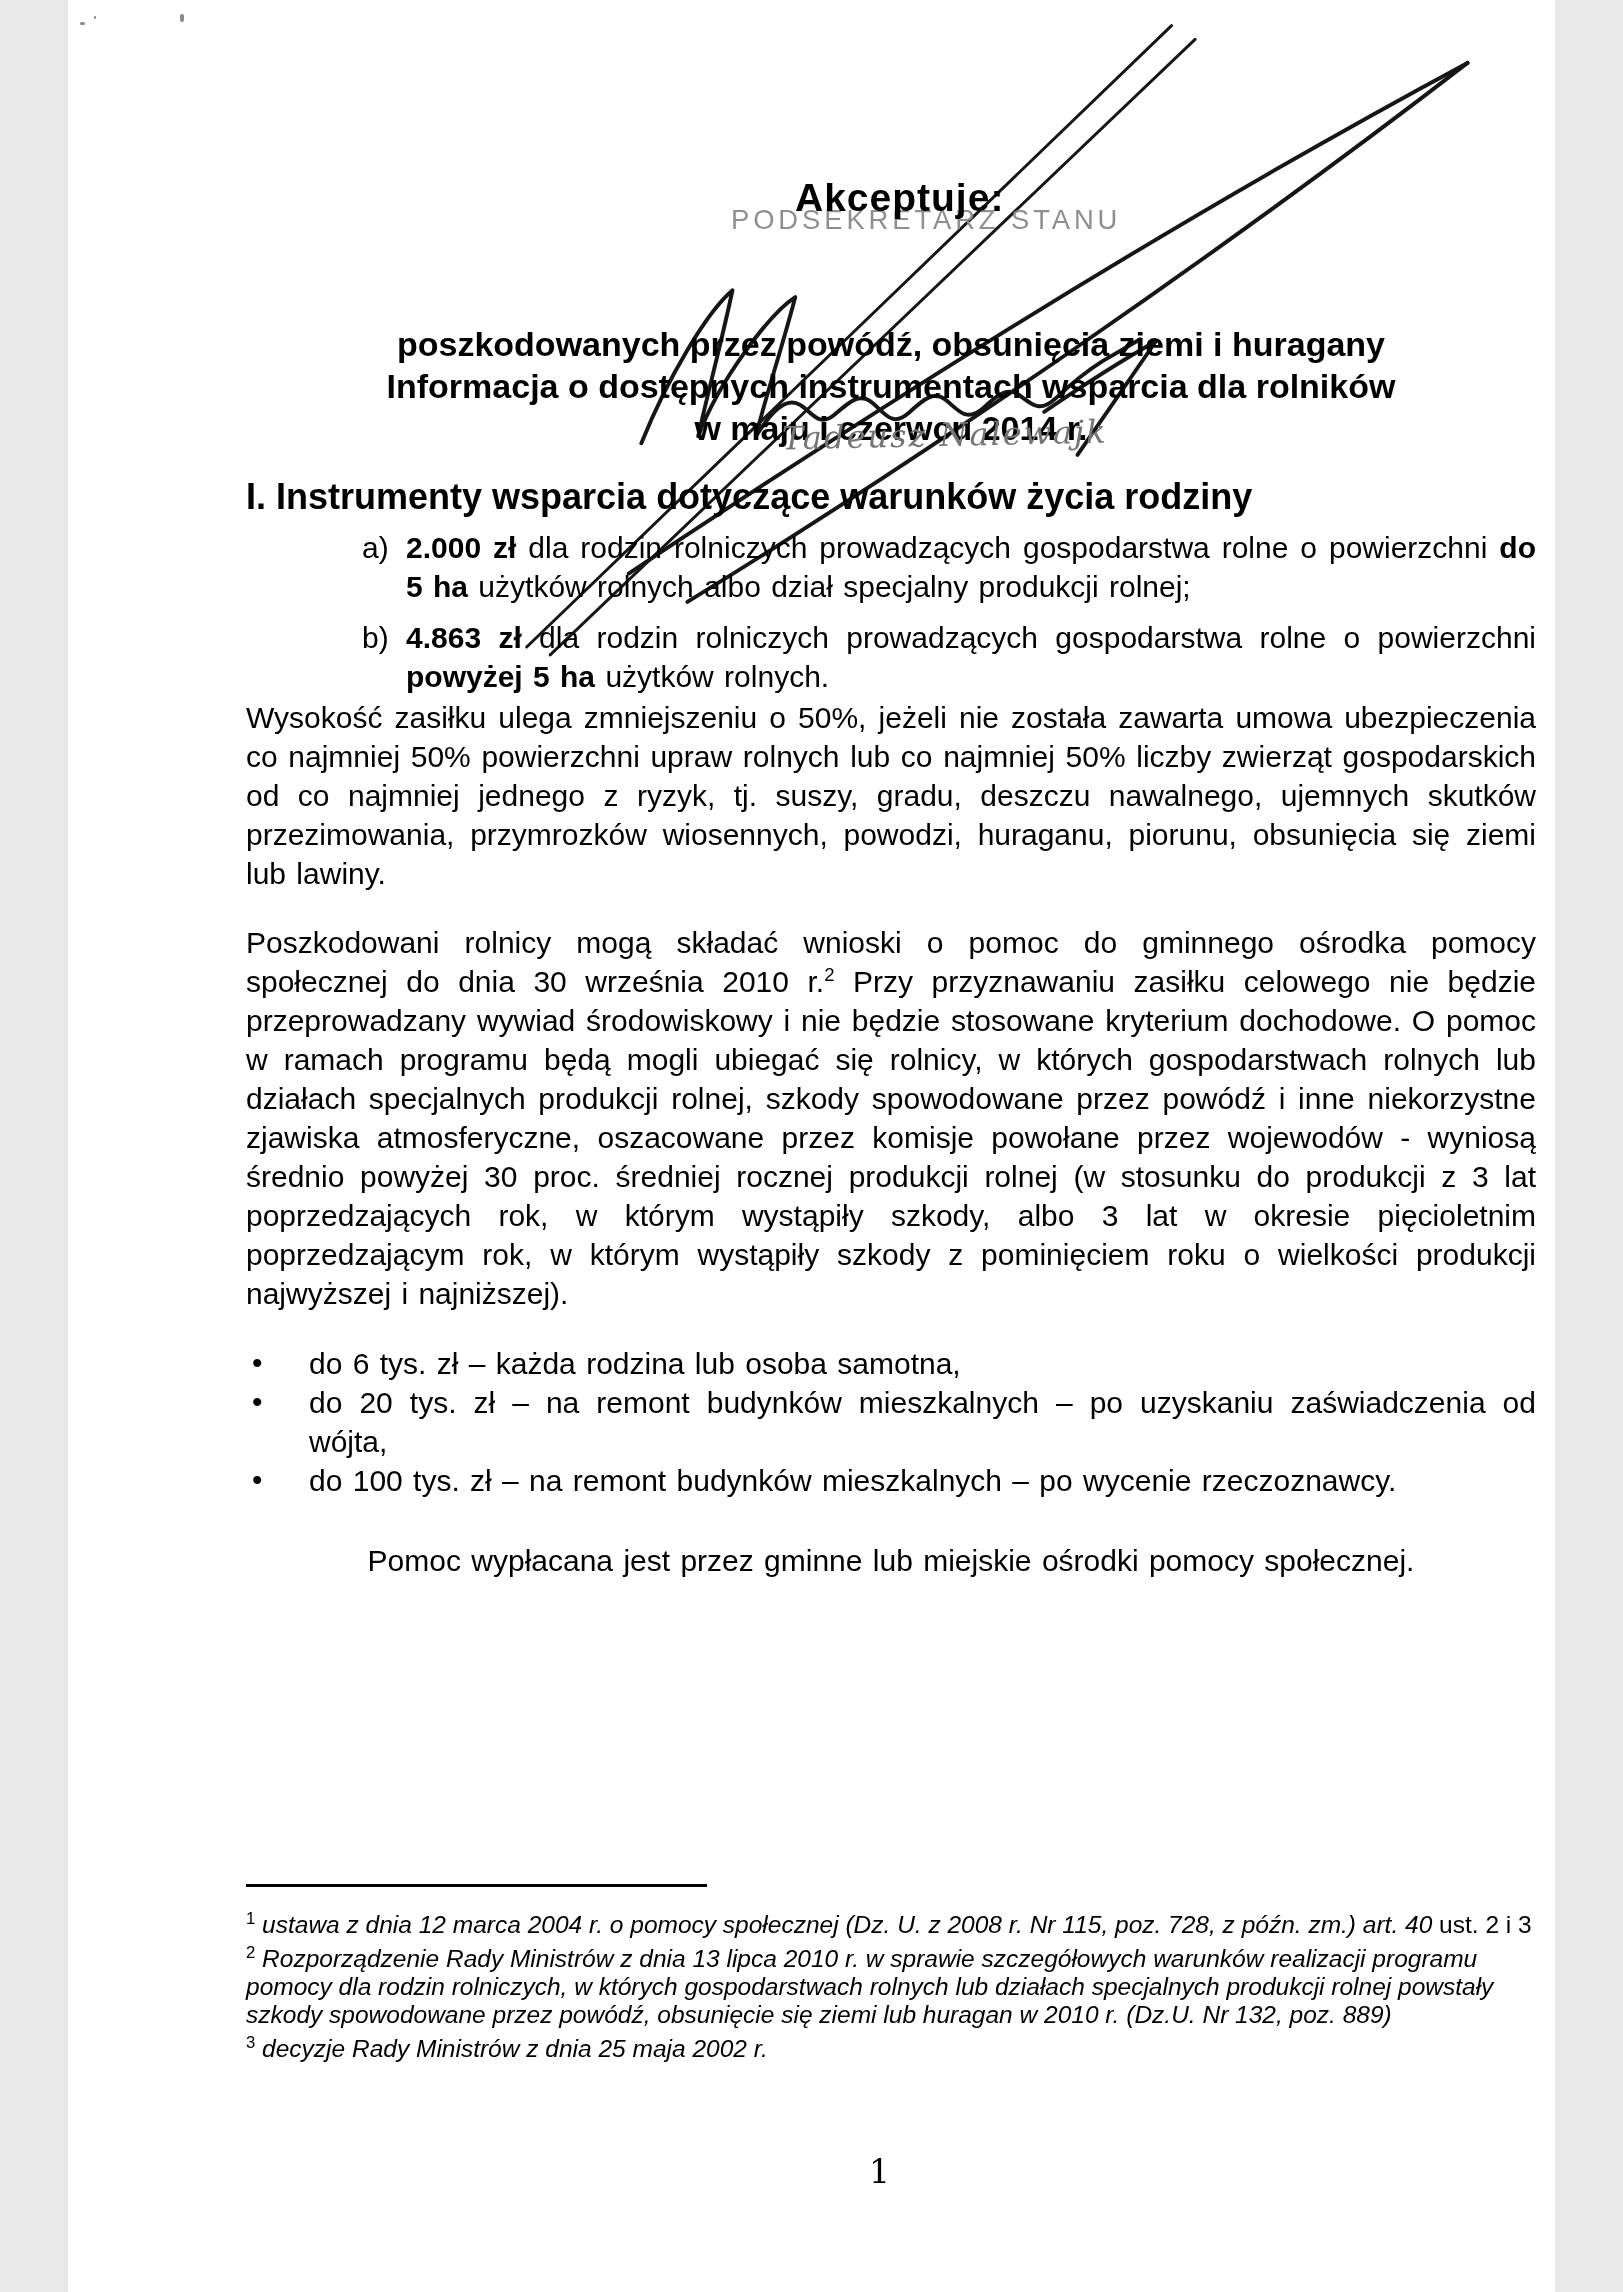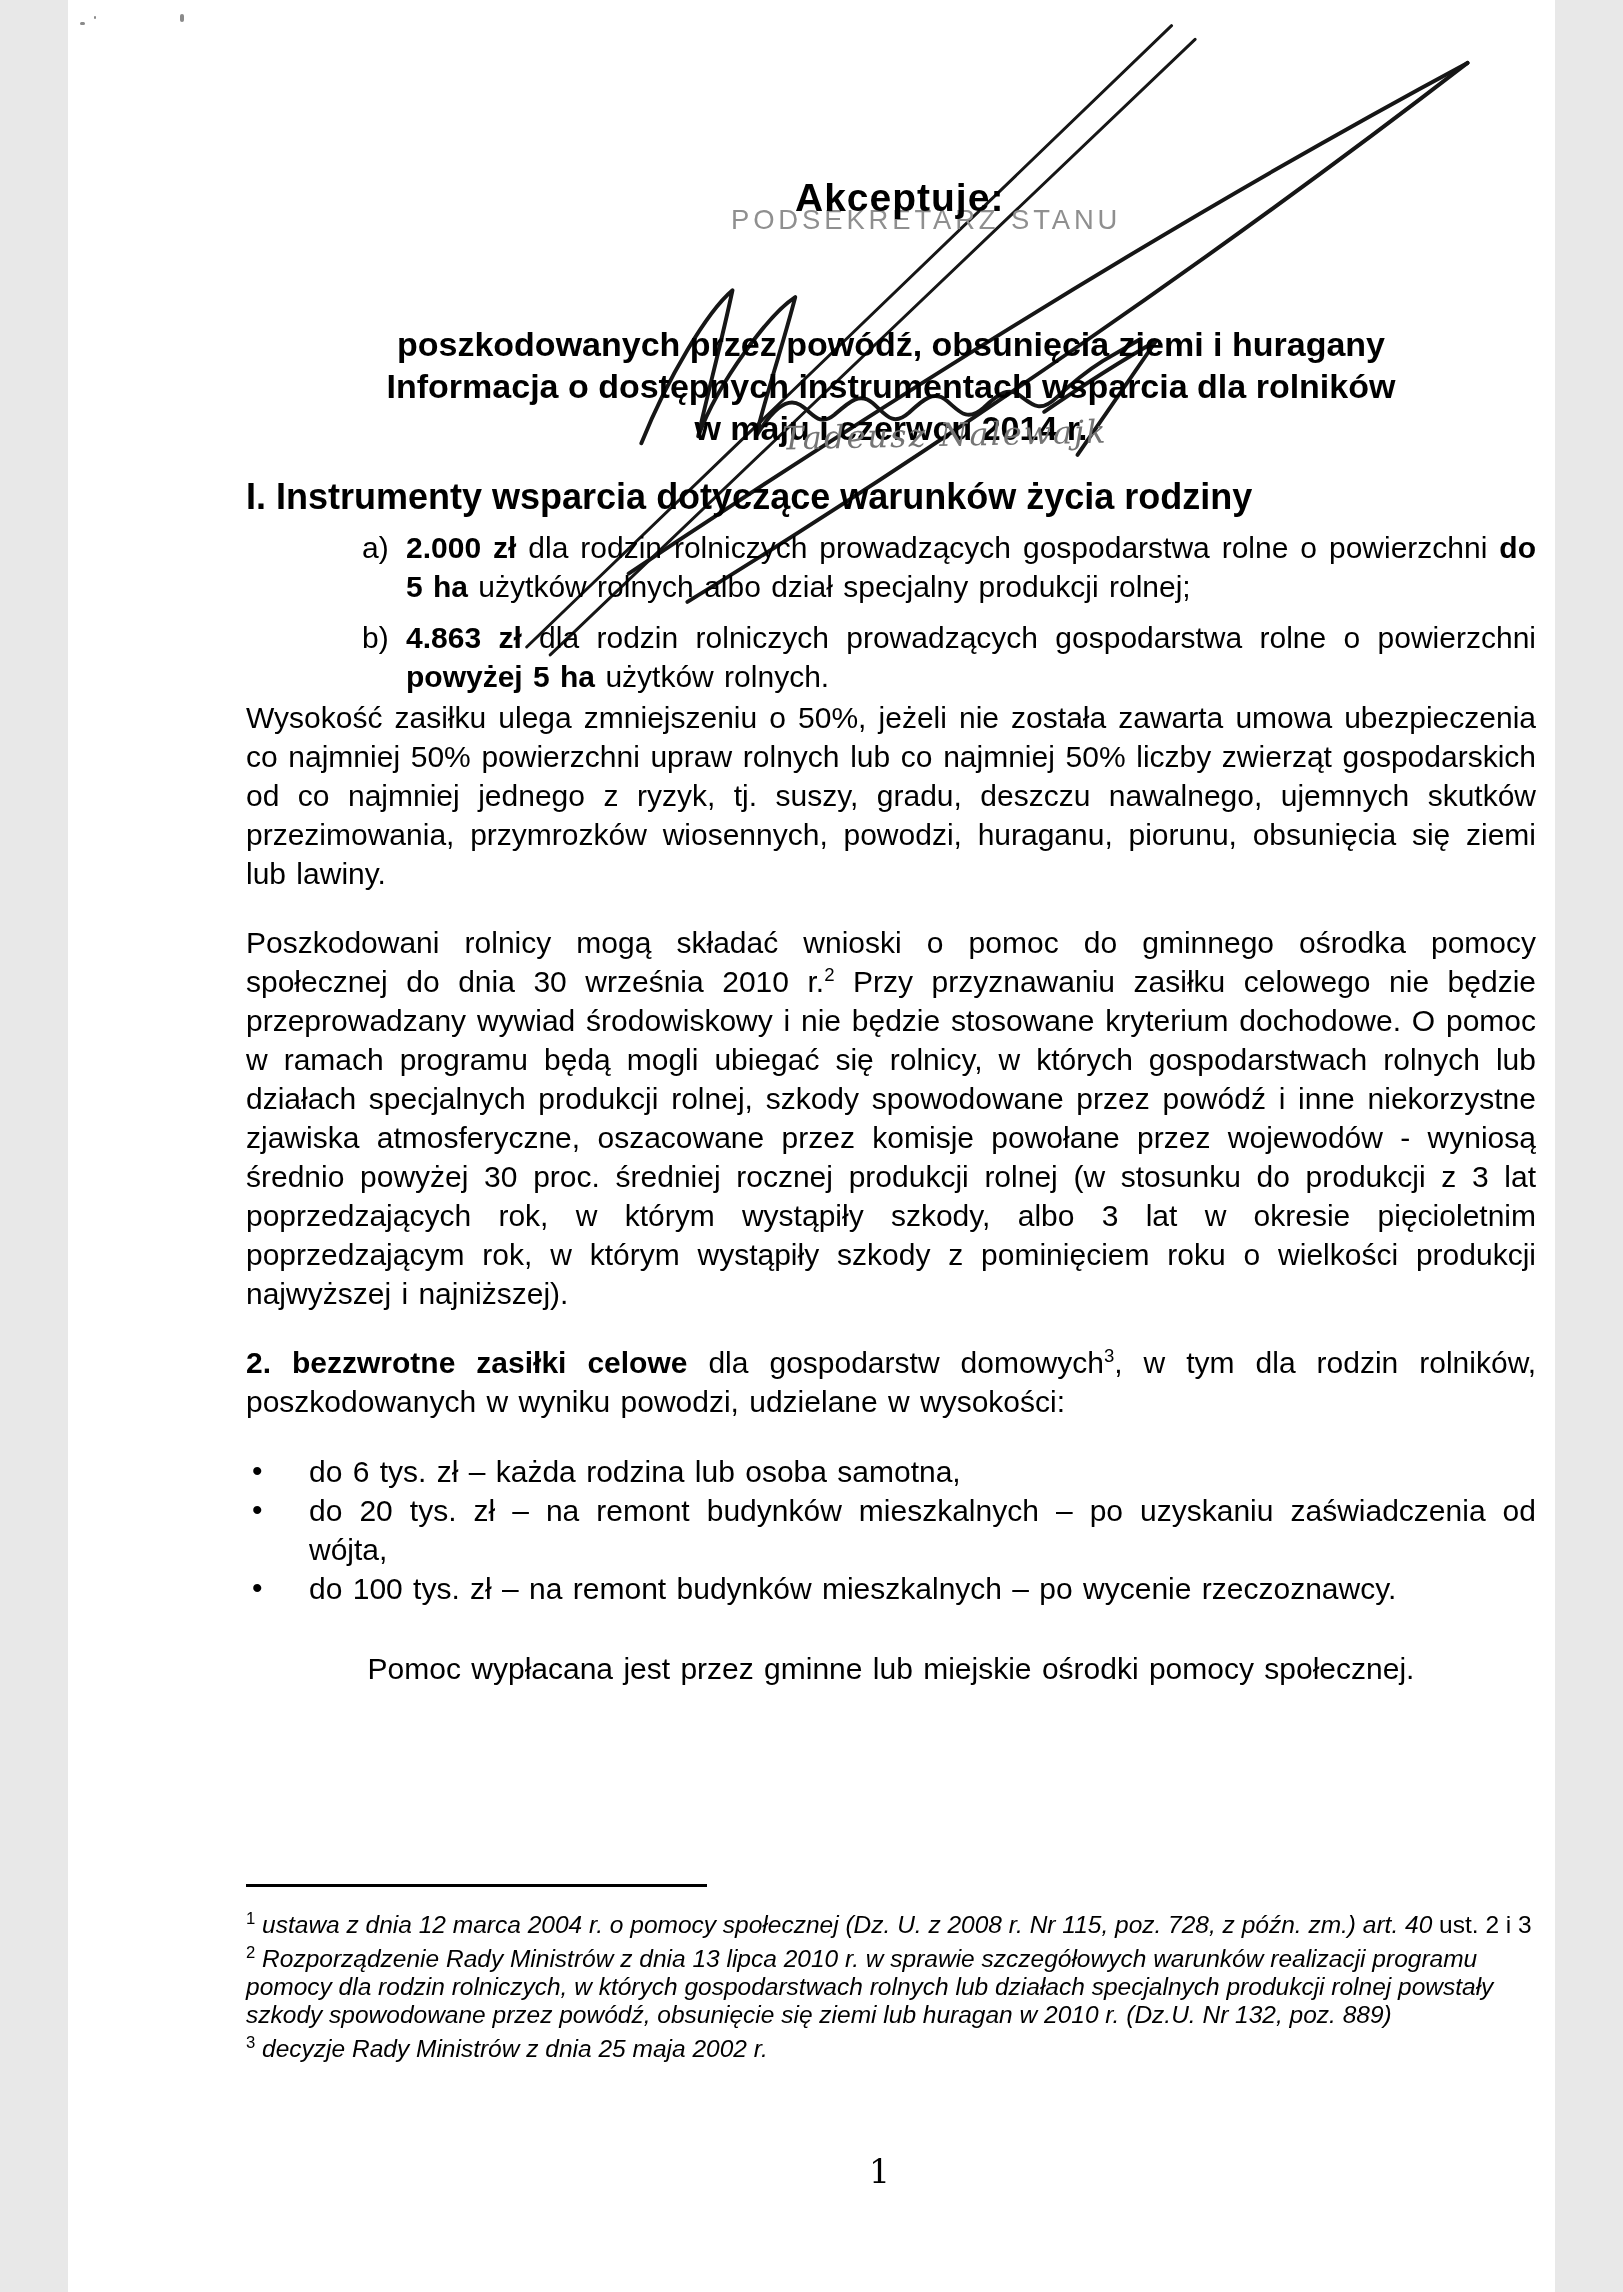--- a/index.html
+++ b/index.html
@@ -109,21 +109,20 @@
     </div>
 
     <div class="body-text list-item item-b">
       <span class="marker">b)</span><b>4.863 zł</b><span> dla rodzin rolniczych prowadzących gospodarstwa rolne o powierzchni </span><b>powyżej 5 ha</b><span> użytków rolnych.</span>
     </div>
 
     <p class="body-text p2">Wysokość zasiłku ulega zmniejszeniu o 50%, jeżeli nie została zawarta umowa ubezpieczenia co najmniej 50% powierzchni upraw rolnych lub co najmniej 50% liczby zwierząt gospodarskich od co najmniej jednego z ryzyk, tj. suszy, gradu, deszczu nawalnego, ujemnych skutków przezimowania, przymrozków wiosennych, powodzi, huraganu, piorunu, obsunięcia się ziemi lub lawiny.</p>
 
     <p class="body-text p3"><span>Poszkodowani rolnicy mogą składać wnioski o pomoc do gminnego ośrodka pomocy społecznej do dnia 30 września 2010 r.</span><sup class="ref">2</sup><span> Przy przyznawaniu zasiłku celowego nie będzie przeprowadzany wywiad środowiskowy i nie będzie stosowane kryterium dochodowe. O pomoc w ramach programu będą mogli ubiegać się rolnicy, w których gospodarstwach rolnych lub działach specjalnych produkcji rolnej, szkody spowodowane przez powódź i inne niekorzystne zjawiska atmosferyczne, oszacowane przez komisje powołane przez wojewodów - wyniosą średnio powyżej 30 proc. średniej rocznej produkcji rolnej (w stosunku do produkcji z 3 lat poprzedzających rok, w którym wystąpiły szkody, albo 3 lat w okresie pięcioletnim poprzedzającym rok, w którym wystąpiły szkody z pominięciem roku o wielkości produkcji najwyższej i najniższej).</span></p>
 
-    <p class="body-text s2"><b>2. bezzwrotne zasiłki celowe</b><span> dla gospodarstw domowych</span><sup class="ref">3</sup><span>, w tym dla rodzin rolników, poszkodowanych w wyniku powodzi, udzielane w wysokości:</span></p>
 
     <div class="bullets">
       <div class="body-text bullet-row">
         <span class="bullet-dot">•</span><span>do 6 tys. zł – każda rodzina lub osoba samotna,</span>
       </div>
       <div class="body-text bullet-row">
         <span class="bullet-dot">•</span><span>do 20 tys. zł – na remont budynków mieszkalnych – po uzyskaniu zaświadczenia od wójta,</span>
       </div>
       <div class="body-text bullet-row">
         <span class="bullet-dot">•</span><span>do 100 tys. zł – na remont budynków mieszkalnych – po wycenie rzeczoznawcy.</span>

